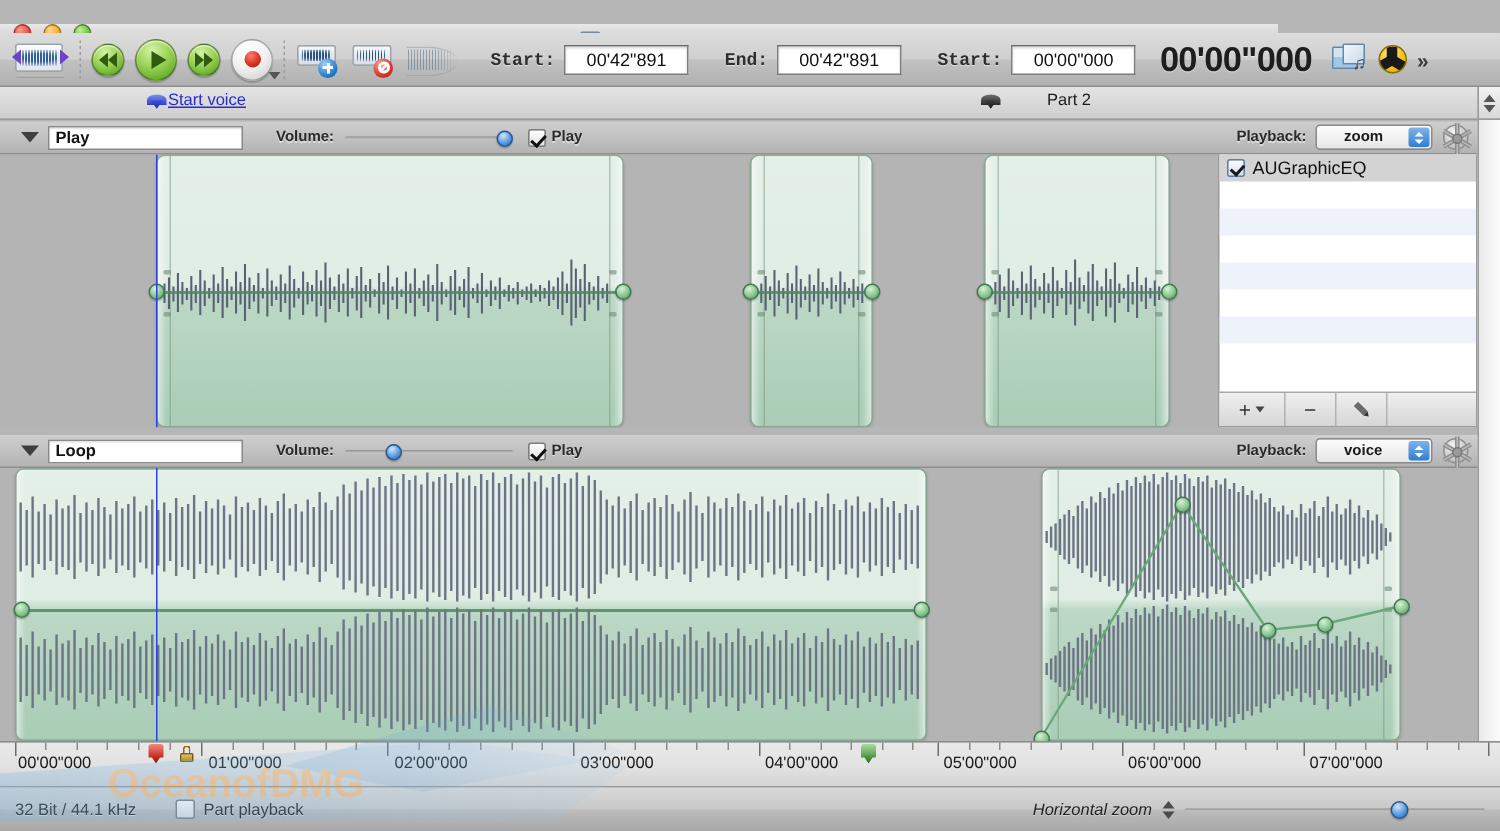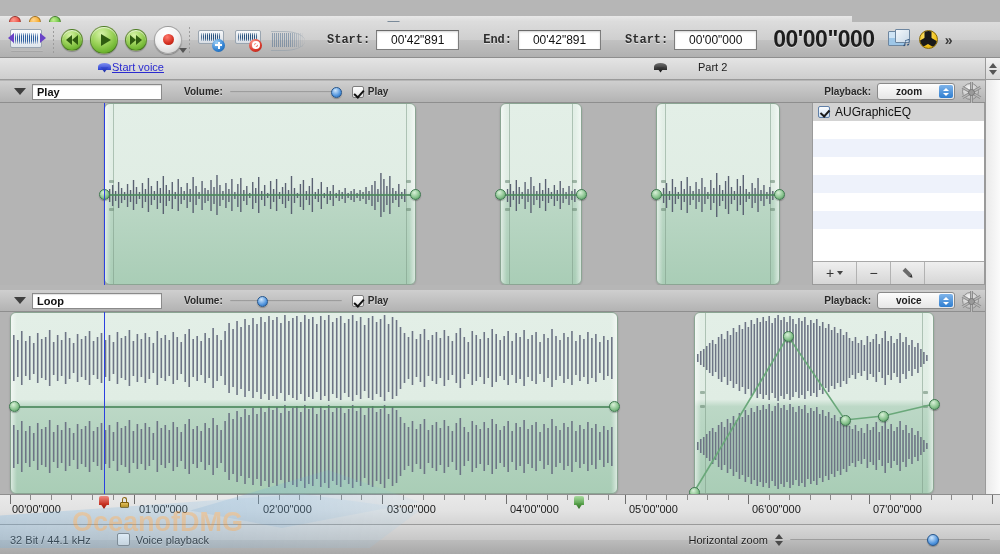--- a/index.html
+++ b/index.html
@@ -381,21 +381,21 @@
     display: flex; align-items: center; padding: 0 10px;
   }
   .status-text { font-size: 11px; color: #1f1f1f; text-shadow: 0 1px 0 rgba(255,255,255,.45); }
   .loop-chk {
     width: 13px; height: 13px; margin-left: 26px;
     background: linear-gradient(to bottom,#fcfcfc,#dedede);
     border: 1px solid #7e7e7e; border-radius: 2px;
   }
   .loop-label { font-size: 11px; color: #1f1f1f; margin-left: 6px; text-shadow: 0 1px 0 rgba(255,255,255,.45); }
   .zoom-group { margin-left: auto; display: flex; align-items: center; gap: 7px; }
-  .zoom-label { font-size: 11px; color: #1f1f1f; text-shadow: 0 1px 0 rgba(255,255,255,.45); }
+  .zoom-label { font-size: 11px; color: #1f1f1f; text-shadow: 0 1px 0 rgba(255,255,255,.45); font-style: italic; }
   .stepper { display: flex; flex-direction: column; gap: 2px; }
   .stepper .u { width:0;height:0;border-left:4px solid transparent;border-right:4px solid transparent;border-bottom:5px solid #4a4a4a; }
   .stepper .d { width:0;height:0;border-left:4px solid transparent;border-right:4px solid transparent;border-top:5px solid #4a4a4a; }
   .zoom-slider { position: relative; width: 200px; height: 14px; }
   .zoom-slider .trk { position: absolute; left: 0; right: 0; top: 6px; height: 2px;
     background: linear-gradient(to bottom,#8e8e8e,#cacaca); border-radius: 1px; }
   .zoom-slider .knob { position: absolute; top: 1px; width: 12px; height: 12px; border-radius: 50%;
     background: radial-gradient(circle at 38% 28%, #cfe6fb, #4e93dd 62%, #2c6bb0);
     border: 1px solid #24558c; box-shadow: 0 1px 1px rgba(0,0,0,.25); }
 
@@ -1402,21 +1402,21 @@
     </div>
     <div class="ruler-marker rm-green" style="left:574px">
       <div class="body"></div>
         <div class="tip"></div>
     </div>
   </div>
 
   <div class="statusbar">
     <span class="status-text">32 Bit / 44.1 kHz</span>
     <div class="loop-chk"></div>
-    <span class="loop-label">Voice playback</span>
+    <span class="loop-label">Part playback</span>
     <div class="zoom-group">
       <span class="zoom-label">Horizontal zoom</span>
       <div class="stepper">
         <div class="u"></div>
         <div class="d"></div>
       </div>
       <div class="zoom-slider">
         <div class="trk"></div>
           <div class="knob" style="left:137px"></div>
       </div>

